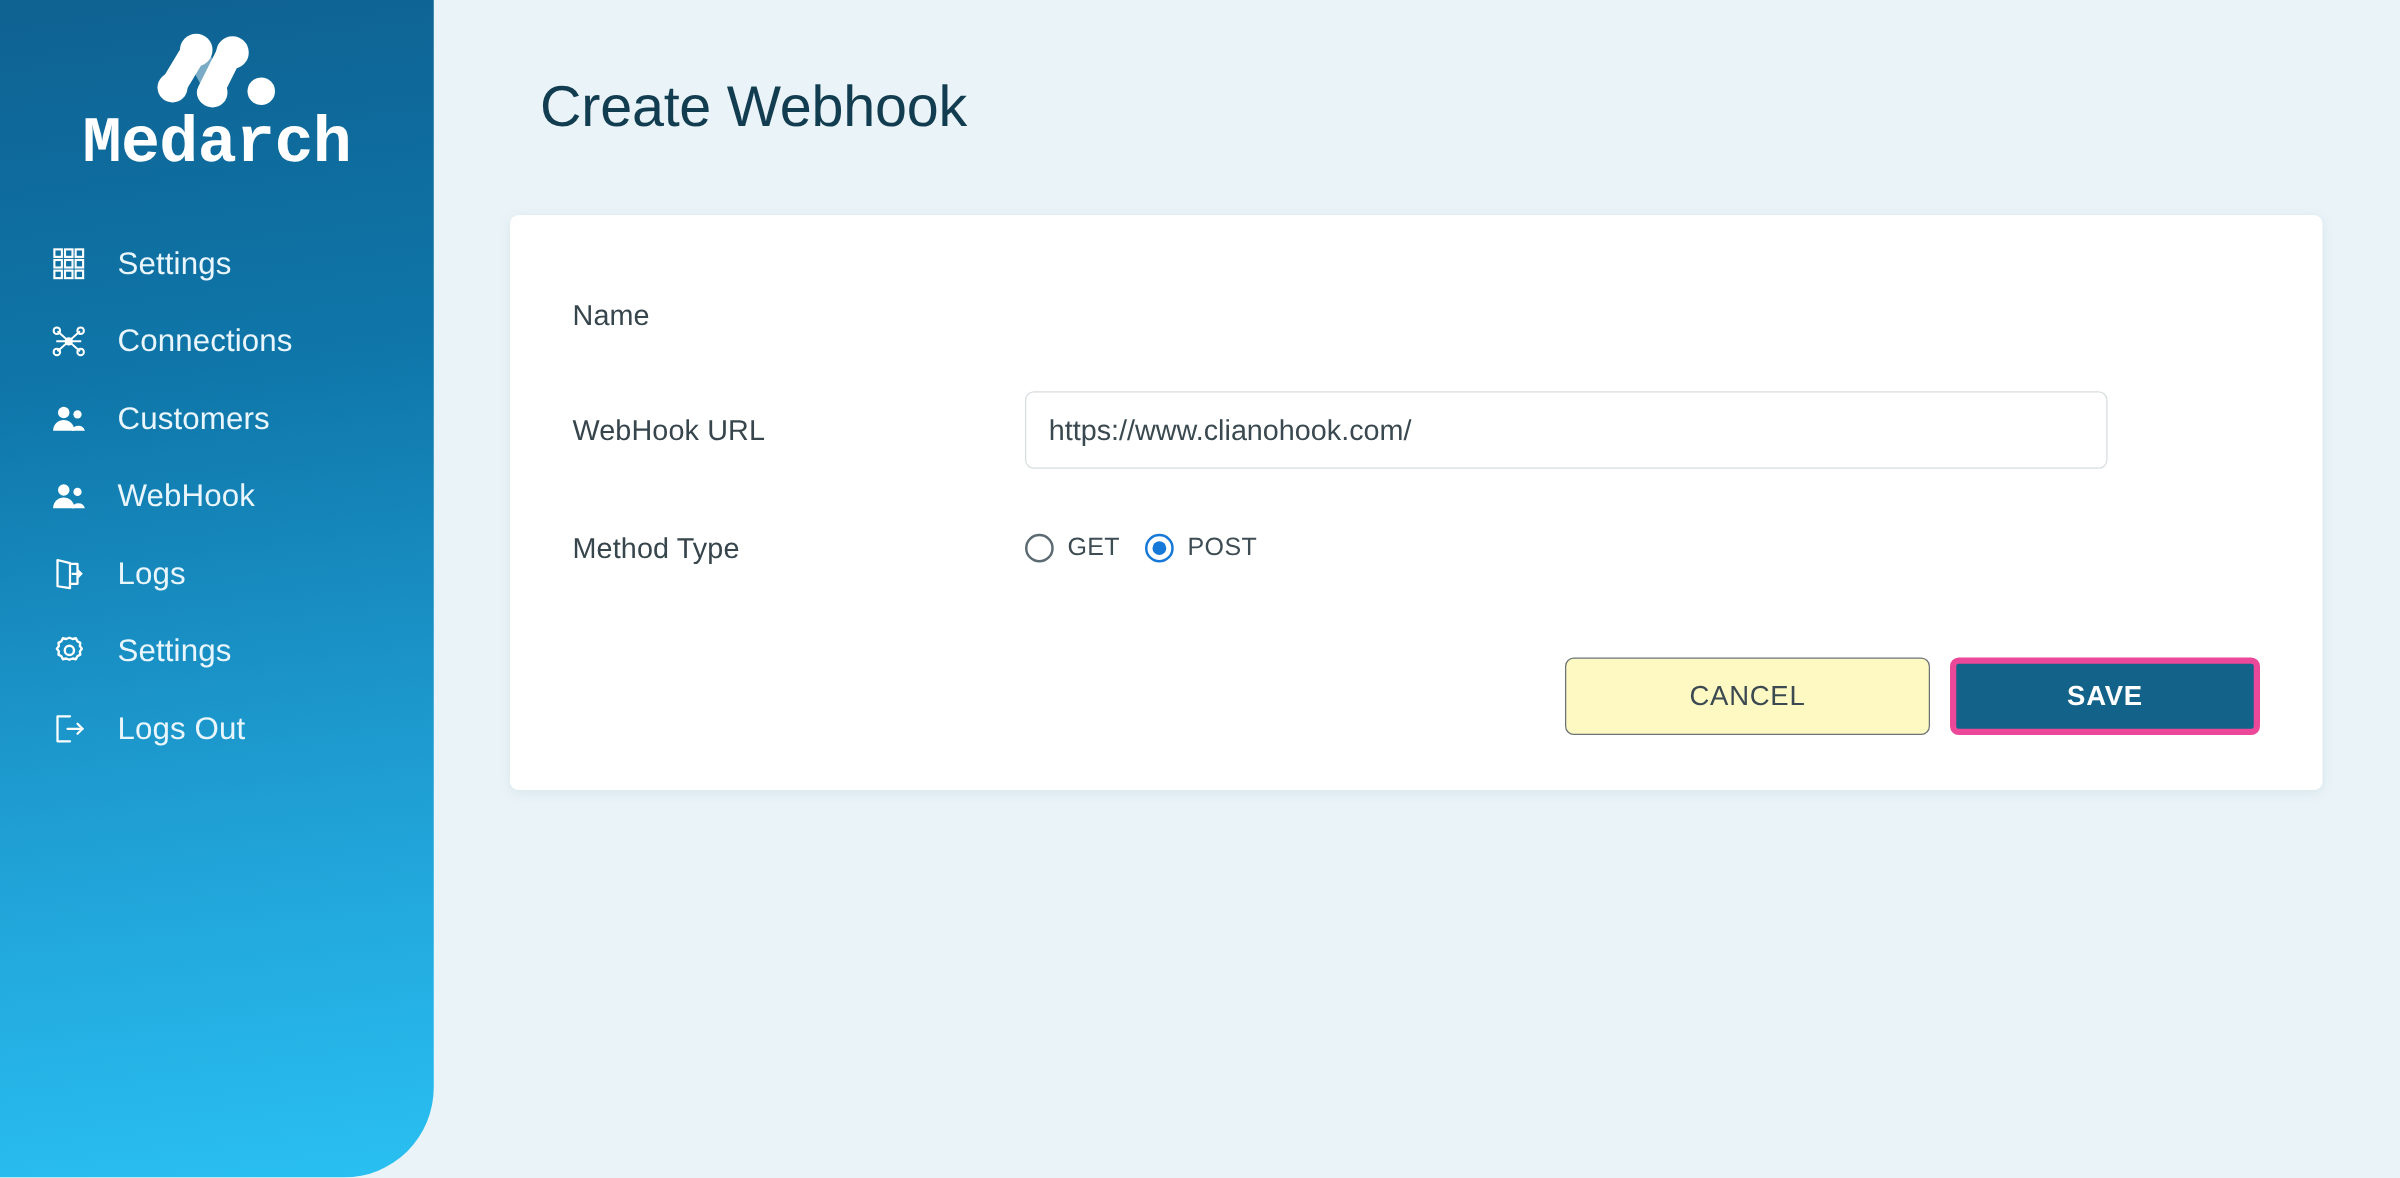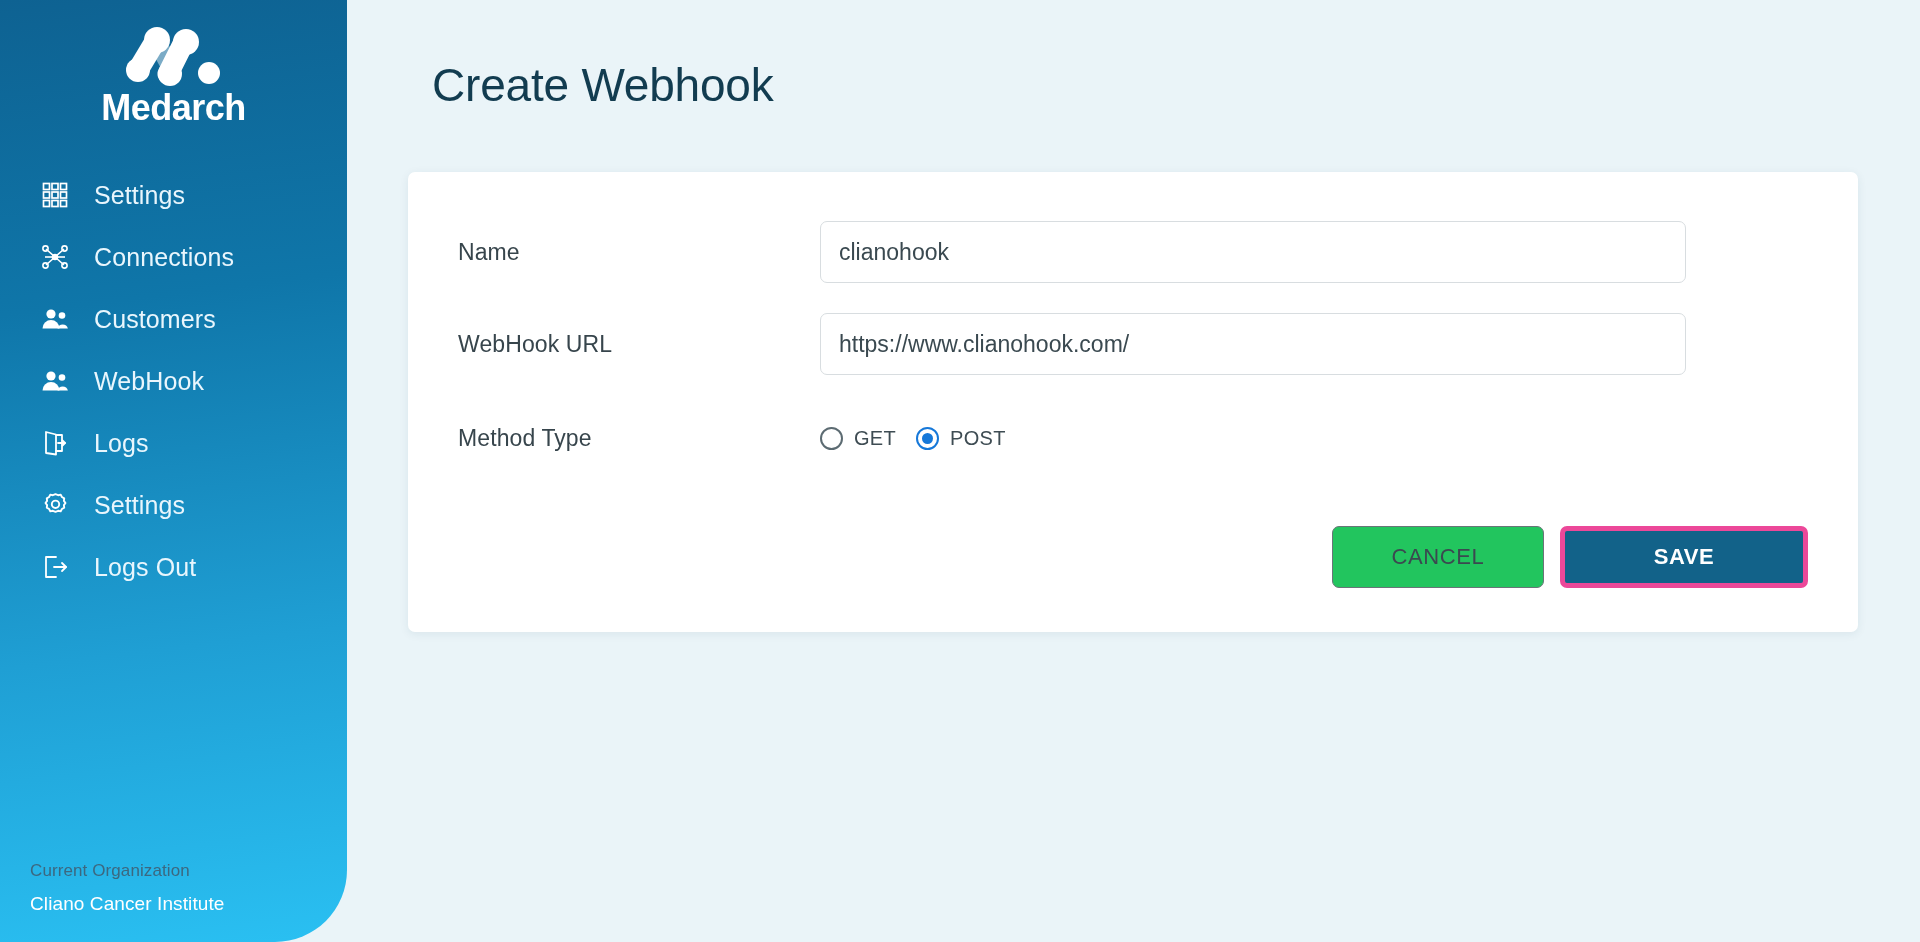--- a/index.html
+++ b/index.html
@@ -33,22 +33,22 @@
     padding: 26px 0 0 0;
     text-align: center;
   }
   .logo-mark {
     width: 116px; height: 62px;
     margin: 0 auto 2px auto;
     display: block;
   }
   .logo-word {
     display: block;
-    font-family: Liberation Sans, sans-serif;
-    font-size: 36px;
+    font-family: Liberation Mono, monospace;
+    font-size: 52px;
     font-weight: 700;
     letter-spacing: -0.5px;
     color: #ffffff;
     line-height: 1;
     margin-top: 2px;
   }
 
   .nav { margin-top: 38px; }
   .nav-item {
     display: flex;
@@ -200,22 +200,22 @@
     border-radius: 7px;
     font-family: "Liberation Sans", sans-serif;
     font-size: 22px;
     letter-spacing: 0.6px;
     cursor: pointer;
     display: inline-flex;
     align-items: center;
     justify-content: center;
   }
   .btn-cancel {
-    width: 212px;
-    background: #22c55e;
+    width: 292px;
+    background: #fef9c3;
     border: 1px solid #6a7478;
     color: #3b4950;
     font-weight: 400;
   }
   .btn-save {
     width: 248px;
     background: #126289;
     border: 5px solid #ec4899;
     color: #ffffff;
     font-weight: 700;
@@ -351,36 +351,31 @@
               <path d="M12 13 H24"></path>
               <path d="M20 9 L24 13 L20 17"></path>
             </g>
           </svg>
         </span>
         <span class="nav-label">Logs Out</span>
       </div>
 
     </nav>
 
-    <div class="org-block">
-      <div class="org-caption">Current Organization</div>
-      <div class="org-name">Cliano Cancer Institute</div>
-    </div>
 
   </aside>
 
   <main class="main">
 
     <h1 class="page-title">Create Webhook</h1>
 
     <section class="card">
 
       <div class="form-row row-name">
         <label class="field-label">Name</label>
-        <input class="text-input" type="text" value="clianohook" style="">
       </div>
 
       <div class="form-row row-url">
         <label class="field-label">WebHook URL</label>
         <input class="text-input" type="text" value="https://www.clianohook.com/" style="">
       </div>
 
       <div class="form-row row-method">
         <label class="field-label">Method Type</label>
         <div class="radio-group">

